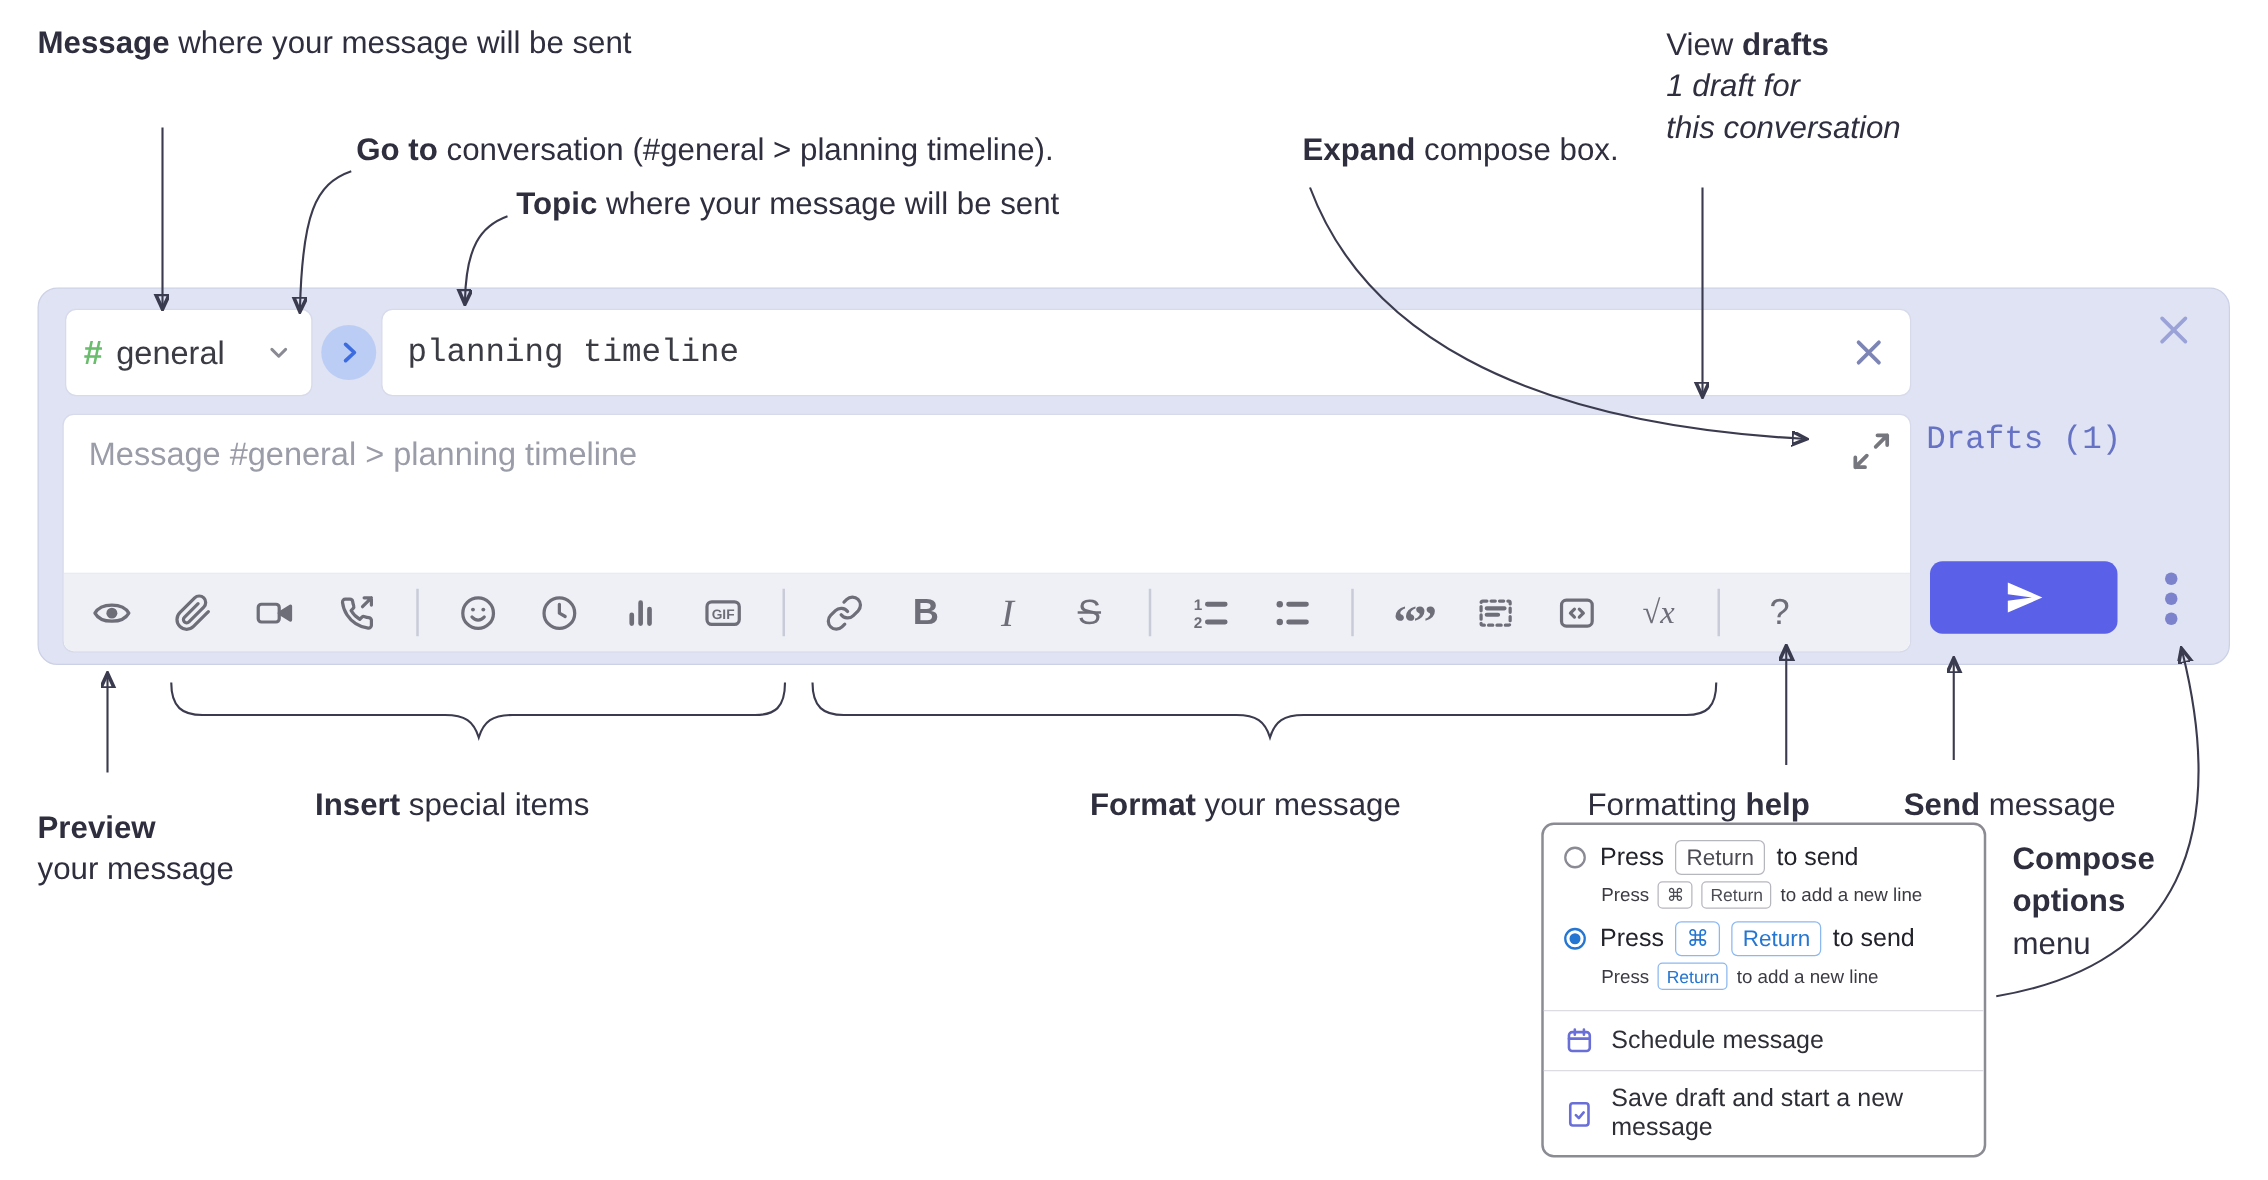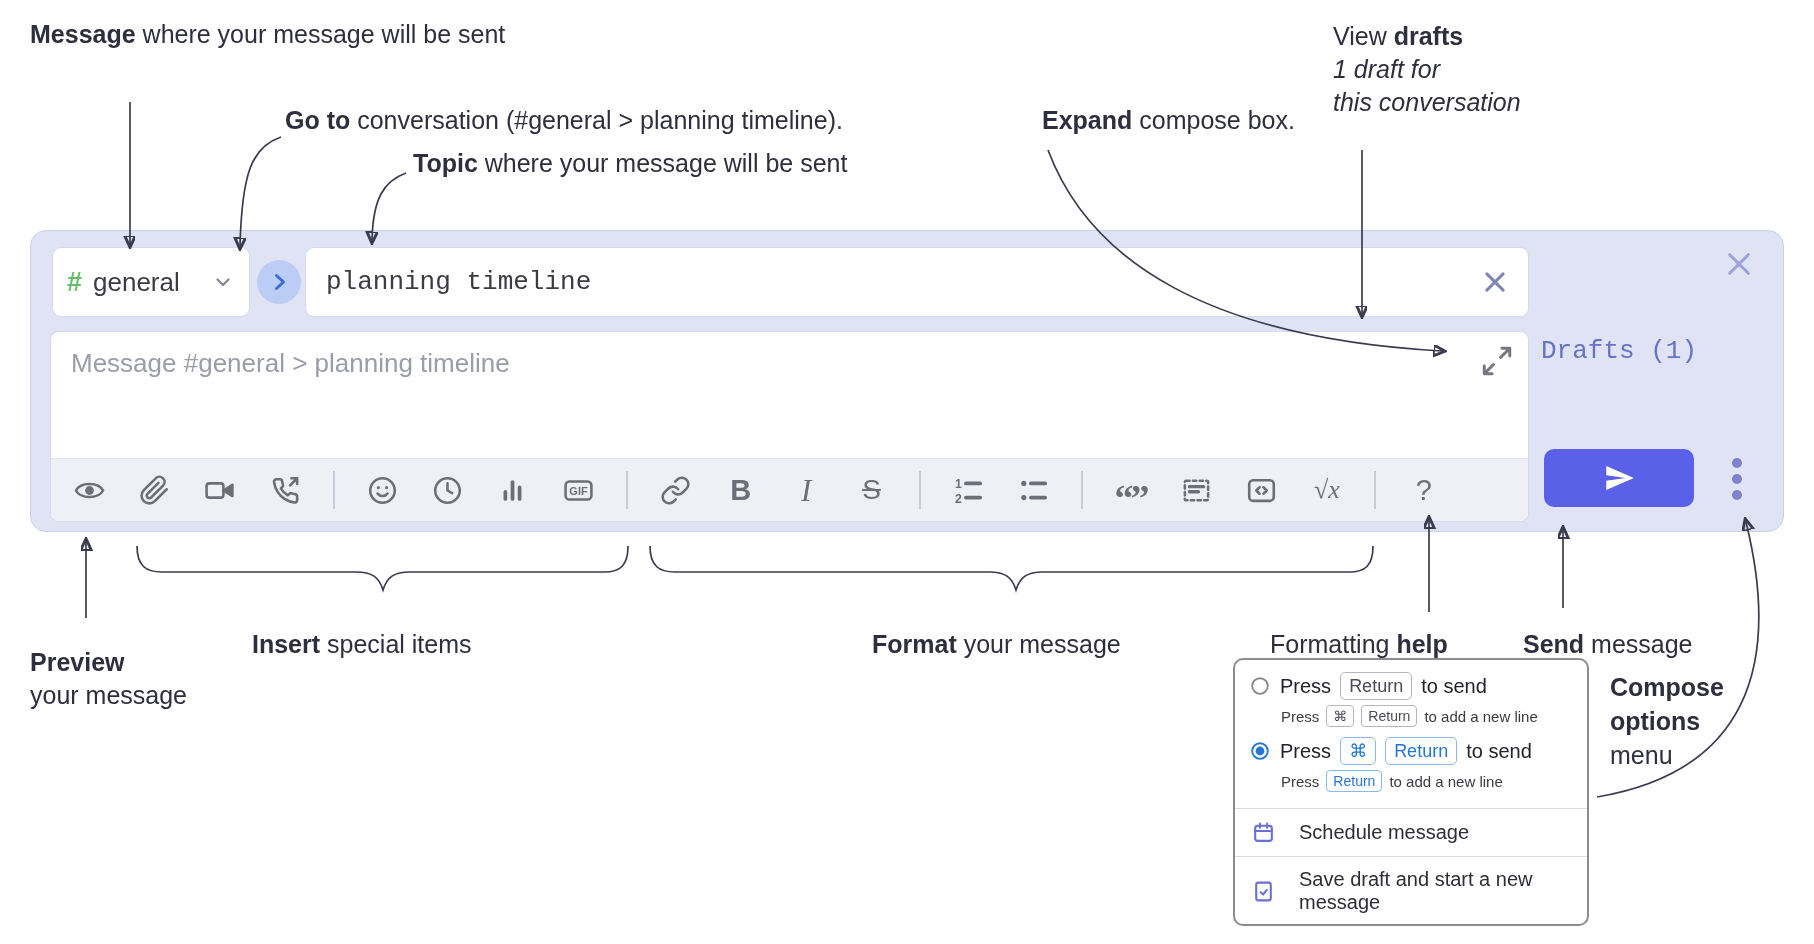--- a/index.html
+++ b/index.html
@@ -85,21 +85,21 @@
   }
   .popup-sec{padding:12px 14px 6px 14px;}
   .opt-main{display:flex;align-items:center;gap:9px;font-size:20px;color:#22222a;cursor:pointer;}
   .opt-main svg{width:22px;height:22px;flex:none;}
   .opt-sub{display:flex;align-items:center;gap:7px;font-size:15px;color:#3a3a42;margin:5px 0 10px 32px;}
   .kbd{border:1px solid #b6b6bf;border-radius:5px;padding:0 8px;color:#4c4c55;background:#fff;
        font-size:18px;line-height:26px;display:inline-block;}
   .kbd.sm{font-size:14px;line-height:20px;padding:0 6px;border-radius:4px;}
   .kbd.blue{color:#2476d2;border-color:#8cb8f0;}
   .popup-hr{border-top:1px solid #dcdce2;margin:0;}
-  .menu-item{display:flex;align-items:center;gap:23px;font-size:20px;color:#2e2e36;padding:5px 16px;cursor:pointer;}
+  .menu-item{display:flex;align-items:center;gap:13px;font-size:20px;color:#2e2e36;padding:5px 16px;cursor:pointer;}
   .menu-item svg{width:25px;height:25px;stroke:#6a6fd8;fill:none;stroke-width:2;stroke-linecap:round;stroke-linejoin:round;flex:none;}
   .pad-v{height:6px;}
 </style>
 </head>
 <body>
 
 <div class="ann" style="left:30px;top:18px;">
   <div><span class="b">Message</span><span> where your message will be sent</span></div>
 </div>
 

